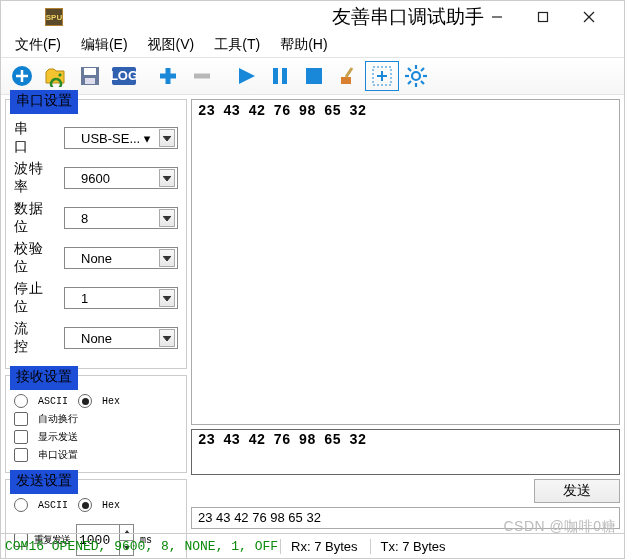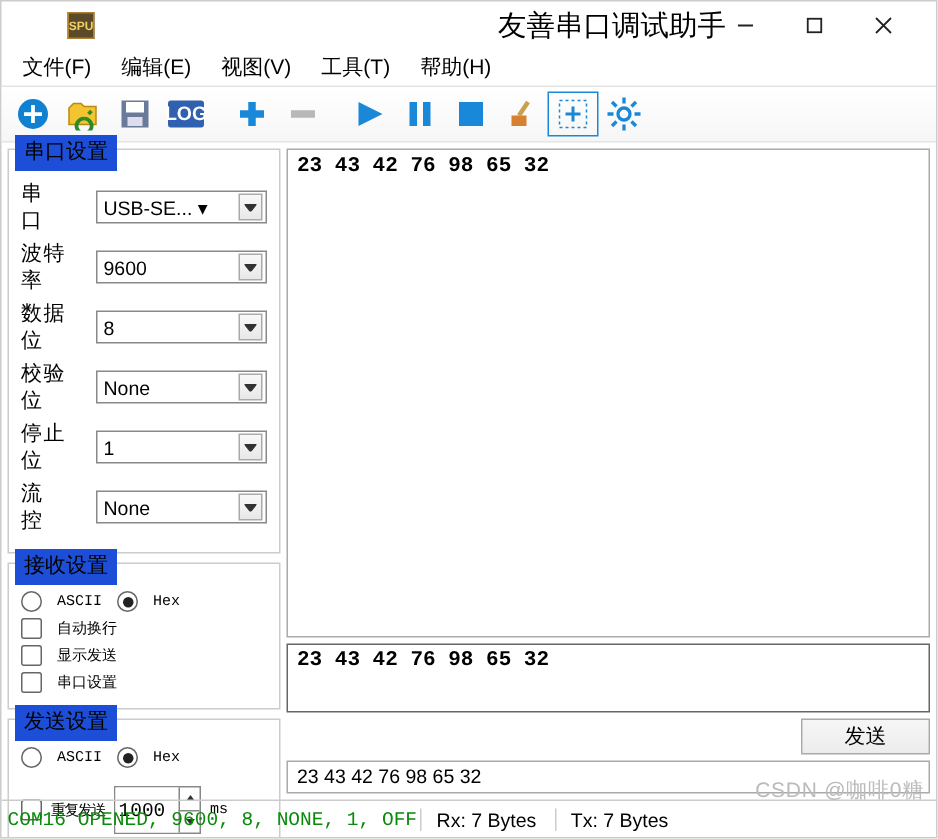--- a/index.html
+++ b/index.html
@@ -20,21 +20,21 @@
     .tsep { width: 10px; }
     
     .main { flex: 1; display: flex; min-height: 0; }
     .leftpanel { width: 190px; display: flex; flex-direction: column; padding: 4px 4px; gap: 6px; }
     .group { border: 1px solid #ccc; }
     .group-title { font-size: 14px; padding: 2px 6px 4px 6px; position: relative; top:-10px; background:#1d4ed8; display:inline-block; margin-left:4px; }
     .group-body { padding: 0 8px 8px 8px; margin-top:-8px; }
     .row { display: flex; align-items: center; gap: 6px; margin: 4px 0; }
     .lbl { width: 44px; letter-spacing: 1px; font-size:14px; }
     .lbl-wide { letter-spacing: 6px; }
-    .combo { flex:1; display:flex; align-items:center; border:1px solid #888; background:#fff; height:22px; padding:0 2px 0 4px; font-family: "Courier New", monospace; font-size:13px; position:relative;text-align:right; }
+    .combo { flex:1; display:flex; align-items:center; border:1px solid #888; background:#fff; height:22px; padding:0 2px 0 16px; font-family: "Courier New", monospace; font-size:13px; position:relative;text-align:right; }
     .combo .arrow { margin-left:auto; width:16px; height:18px; background:linear-gradient(#f8f8f8,#e8e8e8); border:1px solid #aaa; display:flex; align-items:center; justify-content:center; }
     .combo .arrow svg{ stroke:#333; fill:#333;}
     
     .radio-row { display:flex; align-items:center; gap:10px; padding:2px 0; }
     .radio, .check { width:14px; height:14px; border:1px solid #666; display:inline-flex; align-items:center; justify-content:center; }
     .radio { border-radius:50%; }
     .radio.sel::after { content:''; width:7px; height:7px; background:#222; border-radius:50%; }
     .check { border-radius:2px; }
     .opt-lbl { font-family:Liberation Mono, monospace; font-size:10px; }
     

